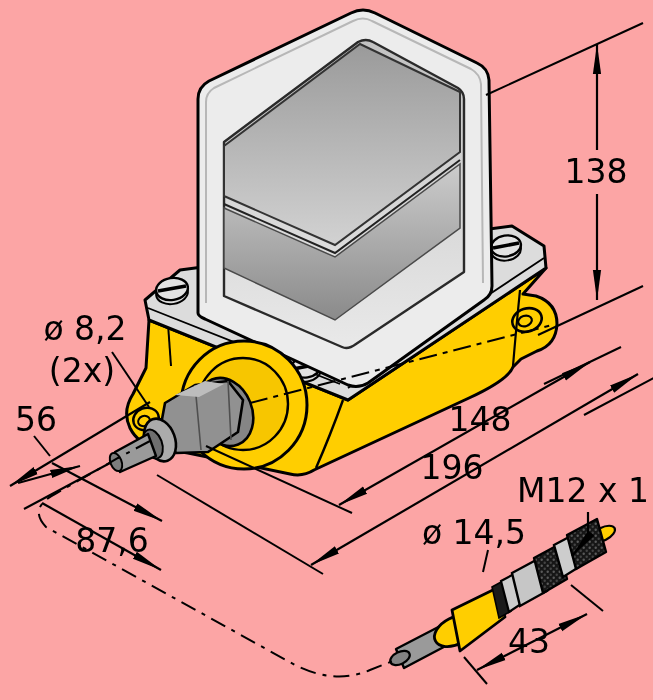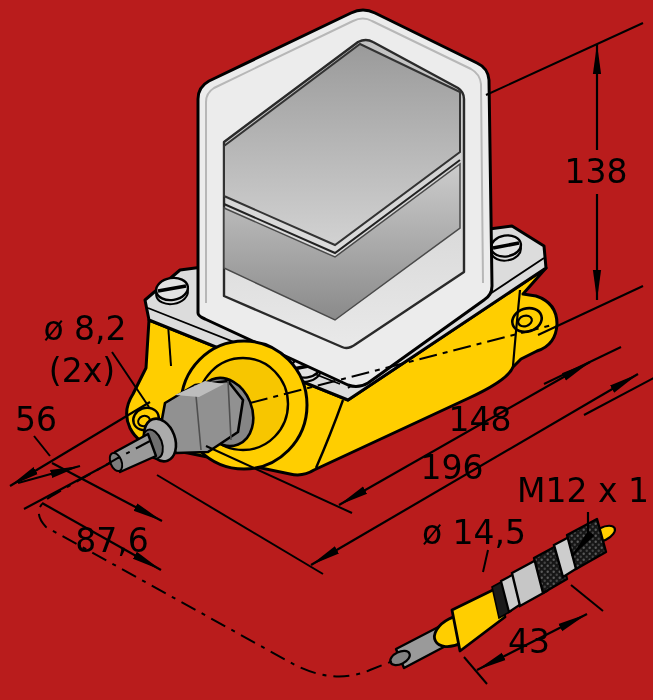--- a/index.html
+++ b/index.html
@@ -1,16 +1,16 @@
 <!DOCTYPE html>
 <html><head>
 <meta charset="utf-8">
 <style>
   html,body{margin:0;padding:0;background:#fff;}
-  .stage{width:653px;height:700px;background:#b91c1c;position:relative;overflow:hidden;}
+  .stage{width:653px;height:700px;background:#fca5a5;position:relative;overflow:hidden;}
   svg{display:block;}
   text{font-family:"DejaVu Sans","Liberation Sans",sans-serif;fill:#000;}
   .dim{font-size:33px;}
 </style>
 </head>
 <body>
 
 <div class="stage">
 <svg viewBox="0 0 653 700" width="653" height="700">
   <defs>

